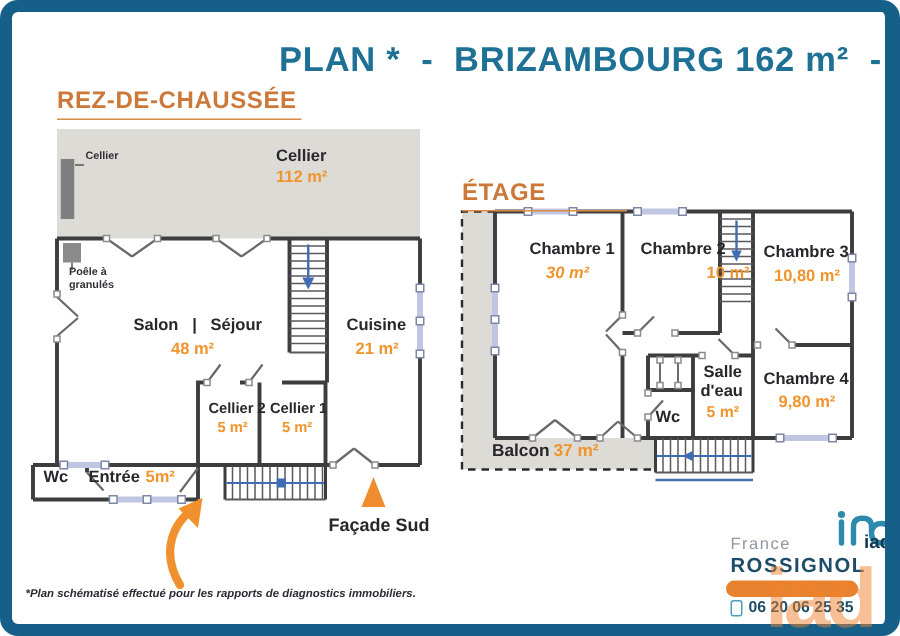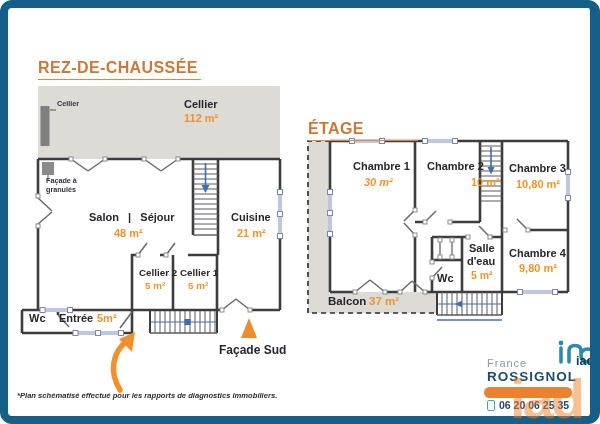--- a/index.html
+++ b/index.html
@@ -224,28 +224,29 @@
         <path d="M437 292 V315 M502 292 V315" stroke="#3d3d3f" stroke-width="2"></path>
         <path d="M437 315 H502" stroke="#5a5a5e" stroke-width="1.4"></path>
         <path d="M442 292 V315 M447 292 V315 M452 292 V315 M457 292 V315 M462 292 V315 M467 292 V315 M472 292 V315 M477 292 V315 M482 292 V315 M487 292 V315 M492 292 V315 M497 292 V315" stroke="#5a5a5e" stroke-width="1"></path>
         <path d="M438 304 H501" stroke="#3f6cb2" stroke-width="1.2"></path>
         <polygon points="462,300.5 462,307.5 455,304" fill="#3f6cb2"></polygon>
         <path d="M437 320 H502" stroke="#4a6db0" stroke-width="1.6"></path>
       </g>
     </g>
   </svg>
 
+  <span class="lbl title">PLAN *  -  BRIZAMBOURG 162 m²  -</span>
 
   <span class="lbl floor-heading" style="left:38px;top:60px;padding-right:3px;">REZ-DE-CHAUSSÉE</span>
   <span class="lbl floor-heading" style="left:308px;top:121px;width:110px;">ÉTAGE</span>
 
   <span class="lbl room" style="left:184px;top:99px;">Cellier</span>
   <span class="lbl area" style="left:184px;top:113px;">112 m²</span>
   <span class="lbl tiny" style="left:57px;top:100px;">Cellier</span>
-  <span class="lbl tiny" style="left:46px;top:177px;">Façade à</span>
+  <span class="lbl tiny" style="left:46px;top:177px;">Poêle à</span>
   <span class="lbl tiny" style="left:46px;top:186px;">granulés</span>
   <span class="lbl room" style="left:89px;top:212px;">Salon   |   Séjour</span>
   <span class="lbl area" style="left:114px;top:228px;">48 m²</span>
   <span class="lbl room" style="left:231px;top:212px;">Cuisine</span>
   <span class="lbl area" style="left:237px;top:228px;">21 m²</span>
   <span class="lbl roomS" style="left:139px;top:268px;">Cellier 2</span>
   <span class="lbl areaS" style="left:145px;top:281px;">5 m²</span>
   <span class="lbl roomS" style="left:180px;top:268px;">Cellier 1</span>
   <span class="lbl areaS" style="left:188px;top:281px;">5 m²</span>
   <span class="lbl room" style="left:29px;top:313px;">Wc</span>

